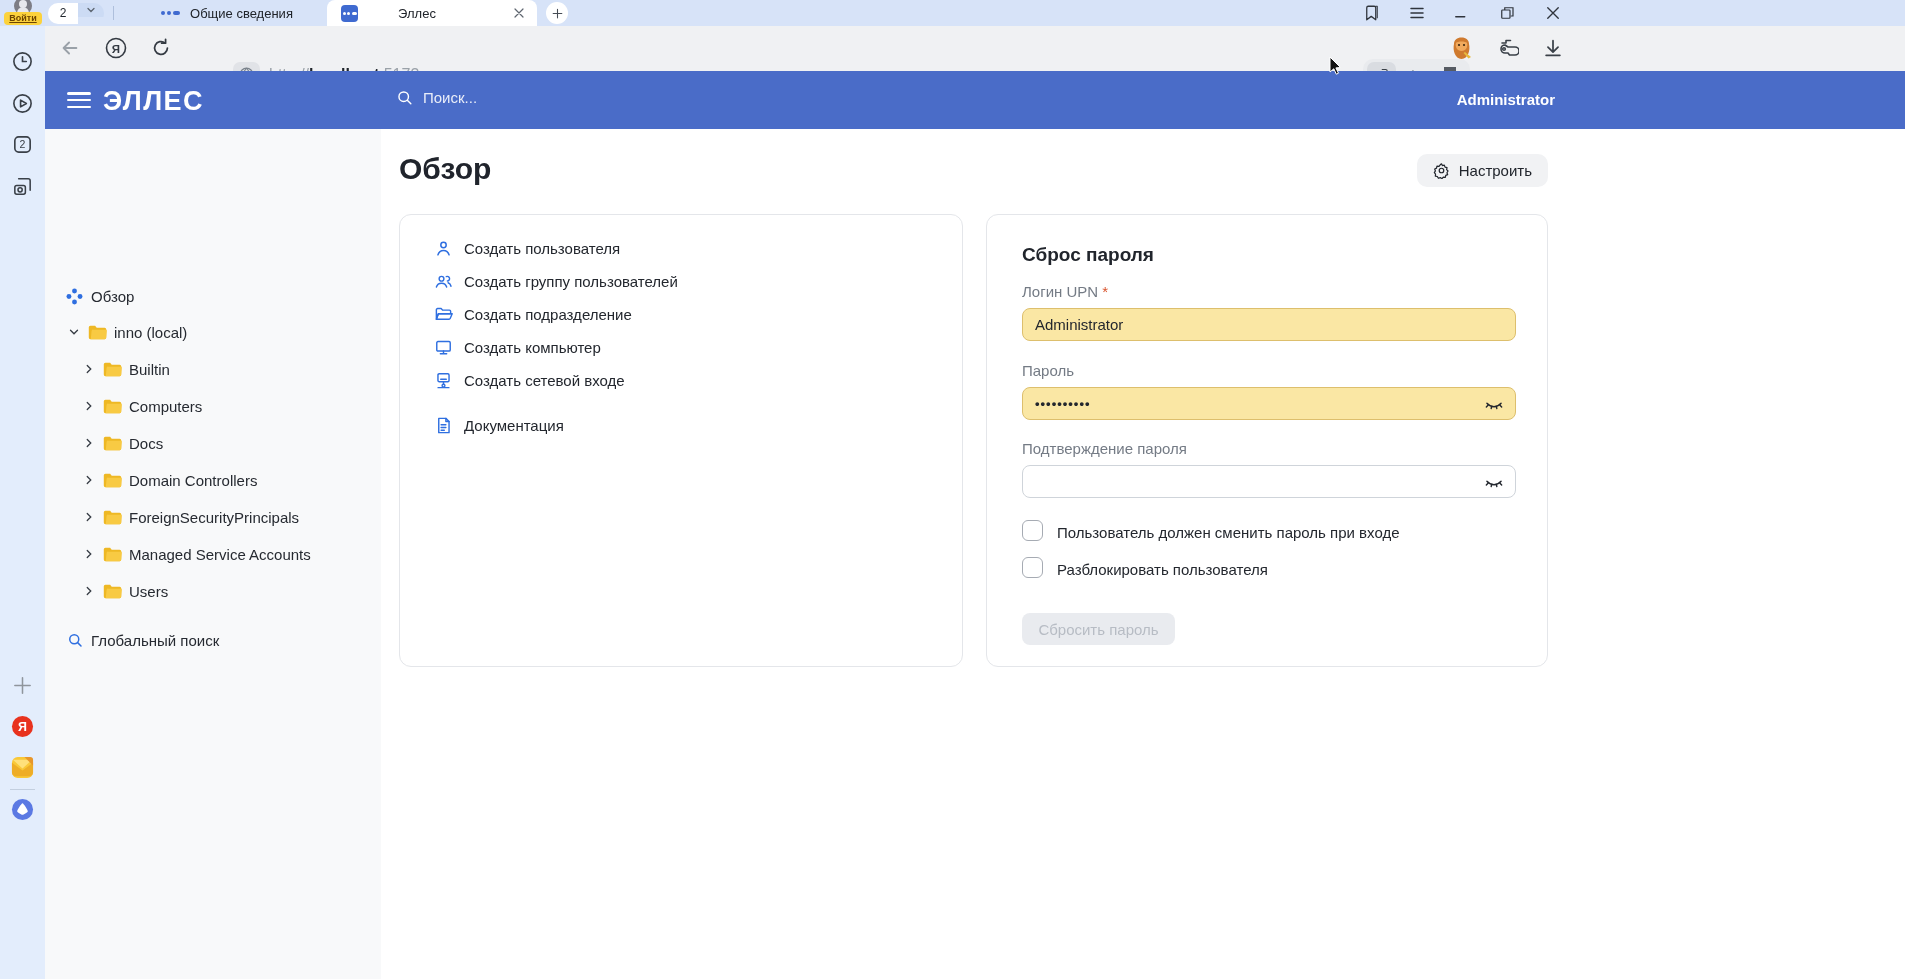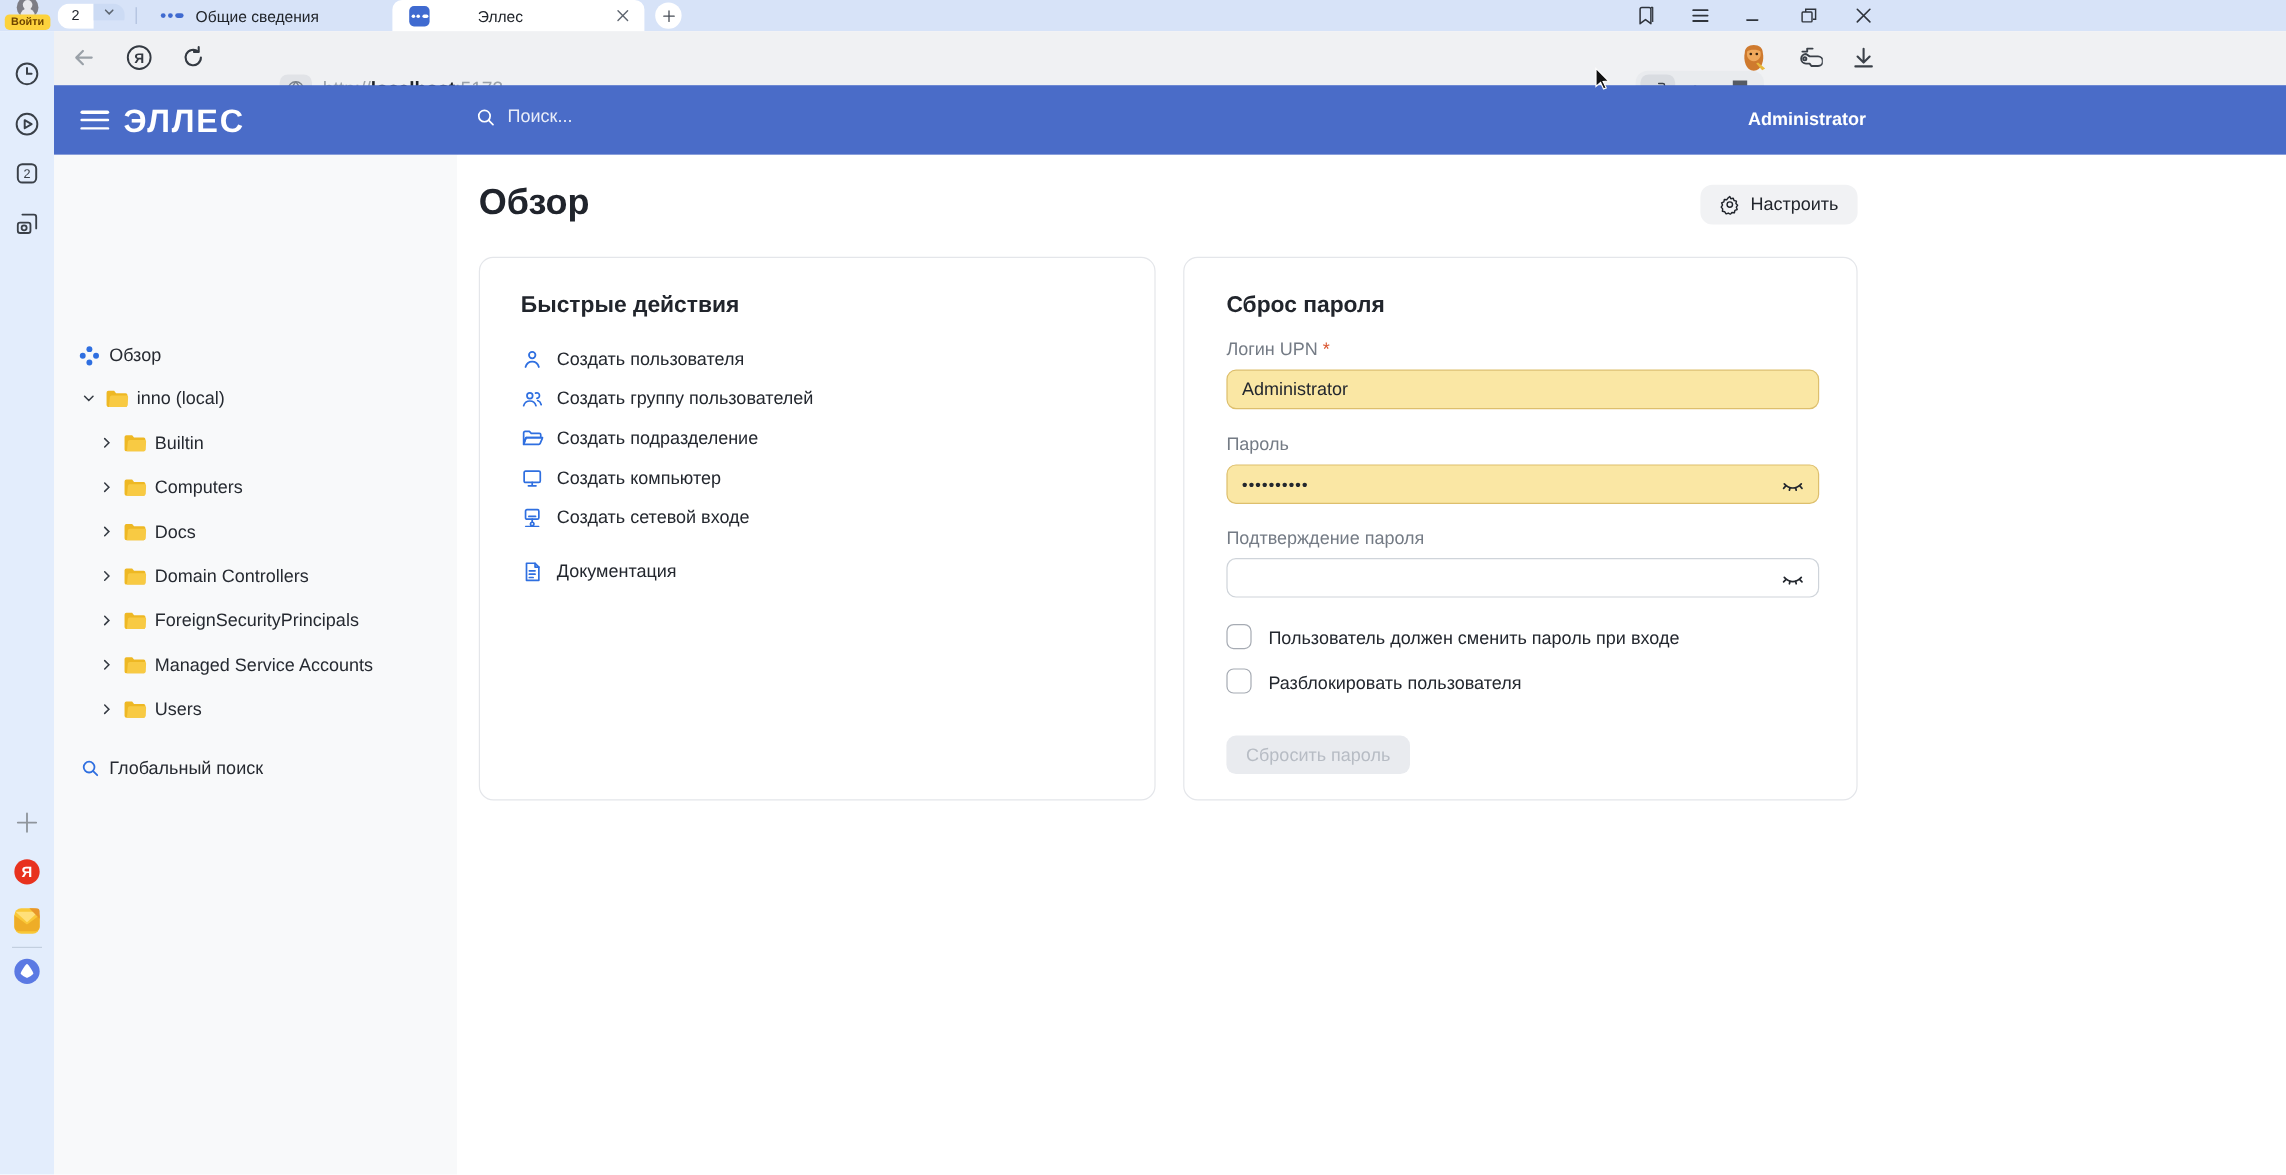--- a/index.html
+++ b/index.html
@@ -9,29 +9,29 @@
   svg { display:block; }
 
   
   .tabstrip { position:absolute; left:0; top:0; width:1905px; height:26px; background:#d7e3f8; }
   .browser-side { position:absolute; left:0; top:26px; width:45px; height:953px; background:#e3edfc; }
   .toolbar { position:absolute; left:45px; top:26px; width:1860px; height:45px; background:#f0f1f3; }
 
   .avatar-wrap { position:absolute; left:4px; top:0; width:38px; height:26px; }
   .avatar { position:absolute; left:10px; top:-3px; width:18px; height:18px; border-radius:50%; background:#7d7d85; overflow:hidden; }
   .avatar:after { content:""; position:absolute; left:5px; top:3px; width:8px; height:8px; border-radius:50%; background:#e8e8ec; box-shadow:0 9px 0 2px #e8e8ec; }
-  .login-badge { position:absolute; left:0; top:12px; width:38px; height:13px; background:#fcd23c; border-radius:4px; font-size:9px; font-weight:bold; color:#6e4500; text-align:center; line-height:13px; }
+  .login-badge { position:absolute; left:0; top:12px; width:38px; height:13px; background:#fcd23c; border-radius:4px; font-size:9px; font-weight:bold; color:#6e4500; text-align:center; line-height:13px;text-decoration:underline; }
 
   .tab-counter { position:absolute; left:48px; top:3px; height:21px; display:flex; border-radius:10px; overflow:hidden; }
   .tab-counter .num { width:30px; background:#fff; font-size:12px; color:#1f242c; text-align:center; line-height:21px; }
   .tab-counter .chev { width:26px; background:#ccdbf4; display:flex; align-items:center; justify-content:center; }
   .strip-divider { position:absolute; left:113px; top:6px; width:1px; height:14px; background:#aebfdc; }
 
   .tab { position:absolute; top:0; height:26px; display:flex; align-items:center; }
-  .tab-1 { left:120px; width:200px; }
+  .tab-1 { left:120px; width:200px;justify-content:center; }
   .tab-2 { left:327px; width:210px; background:#fff; border-radius:8px 8px 0 0; }
   .tab .title { font-size:13px; color:#20242a; }
   .dots-ico { display:flex; gap:2px; margin:0 10px 0 14px; }
   .dots-ico i { width:4px; height:4px; border-radius:2px; background:#3f6ad0; }
   .dots-ico i:last-child { width:7px; }
   .elles-fav { width:17px; height:17px; border-radius:4px; background:#3f6ad0; margin:0 0 0 14px; display:flex; align-items:center; justify-content:center; gap:1.5px; }
   .elles-fav i { width:3px; height:3px; border-radius:1.5px; background:#fff; }
   .elles-fav i:last-child { width:5px; }
   .tab-2 .title { position:absolute; left:0; right:30px; text-align:center; }
   .tab-close { position:absolute; right:10px; top:5px; width:16px; height:16px; }
@@ -431,21 +431,20 @@
       <svg width="17" height="17" viewBox="0 0 24 24" fill="none" stroke="#21252c" stroke-width="1.7">
           <circle cx="12" cy="12" r="3.2"></circle>
           <path d="M12 2.5l1.2 2.6 2.8-.6 1 2.7 2.8.7-.6 2.8 2 2 -1.5 2.4 1 2.7-2.7 1-.6 2.8-2.9-.3-1.8 2.2-2.4-1.5-2.7 1-1.5-2.5-2.8-.6.3-2.9L1.9 15l1.5-2.4-1-2.7 2.6-1.2.6-2.8 2.9.3L10.2 4z" stroke-linejoin="round"></path>
         </svg>
       <span>Настроить</span>
     </button>
 
     <div class="cards">
 
       <div class="card card-1">
-        <div class="card-title">Быстрые действия</div>
         <div class="qa-list">
           <div class="qa-row">
             <svg class="qa-ico" viewBox="0 0 24 24" fill="none" stroke="#2f6fe0" stroke-width="1.9" stroke-linecap="round">
                 <circle cx="12" cy="7.5" r="3.4"></circle>
                 <path d="M5 20c1.1-3.8 3.8-5.6 7-5.6s5.9 1.8 7 5.6"></path>
               </svg>
             <span class="lbl">Создать пользователя</span>
           </div>
           <div class="qa-row">
             <svg class="qa-ico" viewBox="0 0 24 24" fill="none" stroke="#2f6fe0" stroke-width="1.8" stroke-linecap="round">

